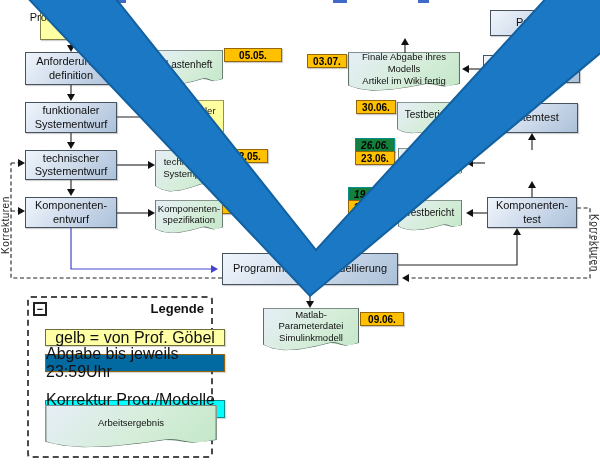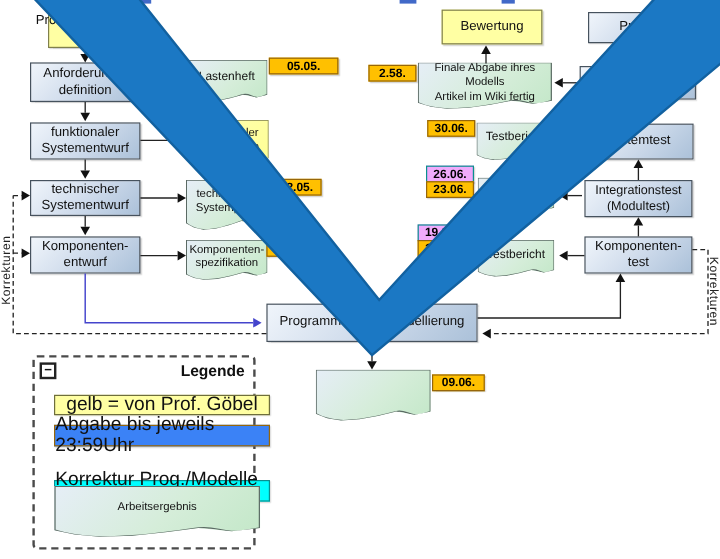--- a/index.html
+++ b/index.html
@@ -27,39 +27,39 @@
              display:flex;flex-direction:column;align-items:center;justify-content:center;
              font-size:10px;line-height:1.25;text-align:center;}
   .doc-label.small{font-size:9.5px;}
   .doc-label span{display:block;text-align:center;}
 
   
   .chip{position:absolute;box-sizing:border-box;z-index:2;height:14px;
         background:#ffc000;border:1px solid #96660a;
         display:flex;align-items:center;justify-content:center;
         font-size:10px;font-weight:700;color:#000;box-shadow:1px 1px 1px rgba(0,0,0,.2);}
-  .chip.cyan{background:#f0abfc;border-color:#0a8f8f;}
+  .chip.cyan{background:#15803d;border-color:#0a8f8f;font-style:italic;}
 
   
   .rot{position:absolute;z-index:1;font-size:10px;color:#222;letter-spacing:.5px;}
   .rot.up{writing-mode:vertical-rl;transform:rotate(180deg);}
   .rot.down{writing-mode:vertical-rl;}
 
   
   #legend{position:absolute;left:27px;top:296px;width:186px;height:162px;z-index:2;
           border:2px dashed #4a4a4a;border-radius:4px;background:#fff;box-sizing:border-box;}
   #legend .ltitle{position:absolute;right:7px;top:3px;font-size:13px;font-weight:700;text-align:right;}
   #legend .lbtn{position:absolute;left:4px;top:4px;width:14px;height:14px;box-sizing:border-box;
           border:2px solid #222;background:#fff;font-size:11px;font-weight:700;
           display:flex;align-items:center;justify-content:center;line-height:1;cursor:pointer;}
   .litem{position:absolute;left:16px;width:180px;box-sizing:border-box;z-index:2;
          display:flex;align-items:center;justify-content:center;
          font-size:16px;border:1px solid #6e6e3c;box-shadow:1px 1px 1px rgba(0,0,0,.15);}
   .litem.yellow{background:#ffffa3;}
-  .litem.orange{background:#3b82f6;border-color:#96660a;}
+  .litem.orange{background:#0369a1;border-color:#96660a;}
   .litem.cyan{background:#00ffff;border-color:#0a8f8f;margin-top:20px;}
 
   .speck{position:absolute;background:#4169c8;z-index:1;}
 
   #connectors{position:absolute;left:0;top:0;z-index:4;pointer-events:none;}
   #voverlay{position:absolute;left:0;top:0;z-index:9;pointer-events:none;}
 </style>
 </head>
 <body>
 
@@ -87,35 +87,28 @@
   </div>
   <div class="pbox" style="left:25px;top:197px;width:92px;height:31px">
     <span>Komponenten-</span>
     <span>entwurf</span>
   </div>
 
   <div class="pbox" style="left:222px;top:253px;width:176px;height:32px">
     <span>Programmierung / Modellierung</span>
   </div>
 
-  <div class="pbox yellow" style="left:368px;top:8px;width:84px;height:29px">
-    <span>Bewertung</span>
-  </div>
   <div class="pbox" style="left:490px;top:10px;width:90px;height:26px">
     <span>Produkt</span>
   </div>
   <div class="pbox" style="left:483px;top:55px;width:97px;height:28px">
     <span>Abnahme</span>
   </div>
   <div class="pbox" style="left:485px;top:103px;width:93px;height:30px">
     <span>Systemtest</span>
-  </div>
-  <div class="pbox" style="left:487px;top:150px;width:90px;height:31px;font-size:10.5px">
-    <span>Integrationstest</span>
-    <span>(Modultest)</span>
   </div>
   <div class="pbox" style="left:487px;top:197px;width:90px;height:31px">
     <span>Komponenten-</span>
     <span>test</span>
   </div>
 
   <div class="doc" style="left:155px;top:50px;width:68px;height:38px">
     <svg viewBox="0 0 100 100" preserveAspectRatio="none">
         <path vector-effect="non-scaling-stroke" d="M0.5,0.5 H99.5 V76 C93,80 90,84 86,82 C79,79 76,73 70,76 C63,79 60,82 54,84 C46,87 44,89 38,90 C31,91 26,93 22,92 C17,91 13,90 10,88 C6,86 3,83 0.5,80 Z"></path>
       </svg>
@@ -172,26 +165,30 @@
   <div class="doc" style="left:398px;top:200px;width:64px;height:33px">
     <svg viewBox="0 0 100 100" preserveAspectRatio="none">
         <path vector-effect="non-scaling-stroke" d="M0.5,0.5 H99.5 V76 C93,80 90,84 86,82 C79,79 76,73 70,76 C63,79 60,82 54,84 C46,87 44,89 38,90 C31,91 26,93 22,92 C17,91 13,90 10,88 C6,86 3,83 0.5,80 Z"></path>
       </svg>
     <div class="doc-label">Testbericht</div>
   </div>
   <div class="doc" style="left:263px;top:308px;width:96px;height:46px">
     <svg viewBox="0 0 100 100" preserveAspectRatio="none">
         <path vector-effect="non-scaling-stroke" d="M0.5,0.5 H99.5 V76 C93,80 90,84 86,82 C79,79 76,73 70,76 C63,79 60,82 54,84 C46,87 44,89 38,90 C31,91 26,93 22,92 C17,91 13,90 10,88 C6,86 3,83 0.5,80 Z"></path>
       </svg>
+    <div class="doc-label small">
+      <span>Matlab-Parameterdatei</span>
+      <span>Simulinkmodell</span>
+    </div>
   </div>
 
   <div class="chip" style="left:224px;top:48px;width:58px">05.05.</div>
   <div class="chip" style="left:226px;top:149px;width:42px">12.05.</div>
   <div class="chip" style="left:222px;top:200px;width:42px"></div>
-  <div class="chip" style="left:307px;top:54px;width:40px">2.58.</div>
+  <div class="chip" style="left:307px;top:54px;width:40px">03.07.</div>
   <div class="chip" style="left:356px;top:100px;width:40px">30.06.</div>
   <div class="chip cyan" style="left:355px;top:138px;width:40px">26.06.</div>
   <div class="chip" style="left:355px;top:151px;width:40px">23.06.</div>
   <div class="chip cyan" style="left:348px;top:187px;width:40px">19.06.</div>
   <div class="chip" style="left:348px;top:200px;width:40px">16.06.</div>
   <div class="chip" style="left:360px;top:312px;width:44px">09.06.</div>
 
   <div class="rot up" style="left:0px;top:188px;height:66px">Korrekturen</div>
   <div class="rot down" style="left:589px;top:214px;height:60px">Korrekturen</div>
 

